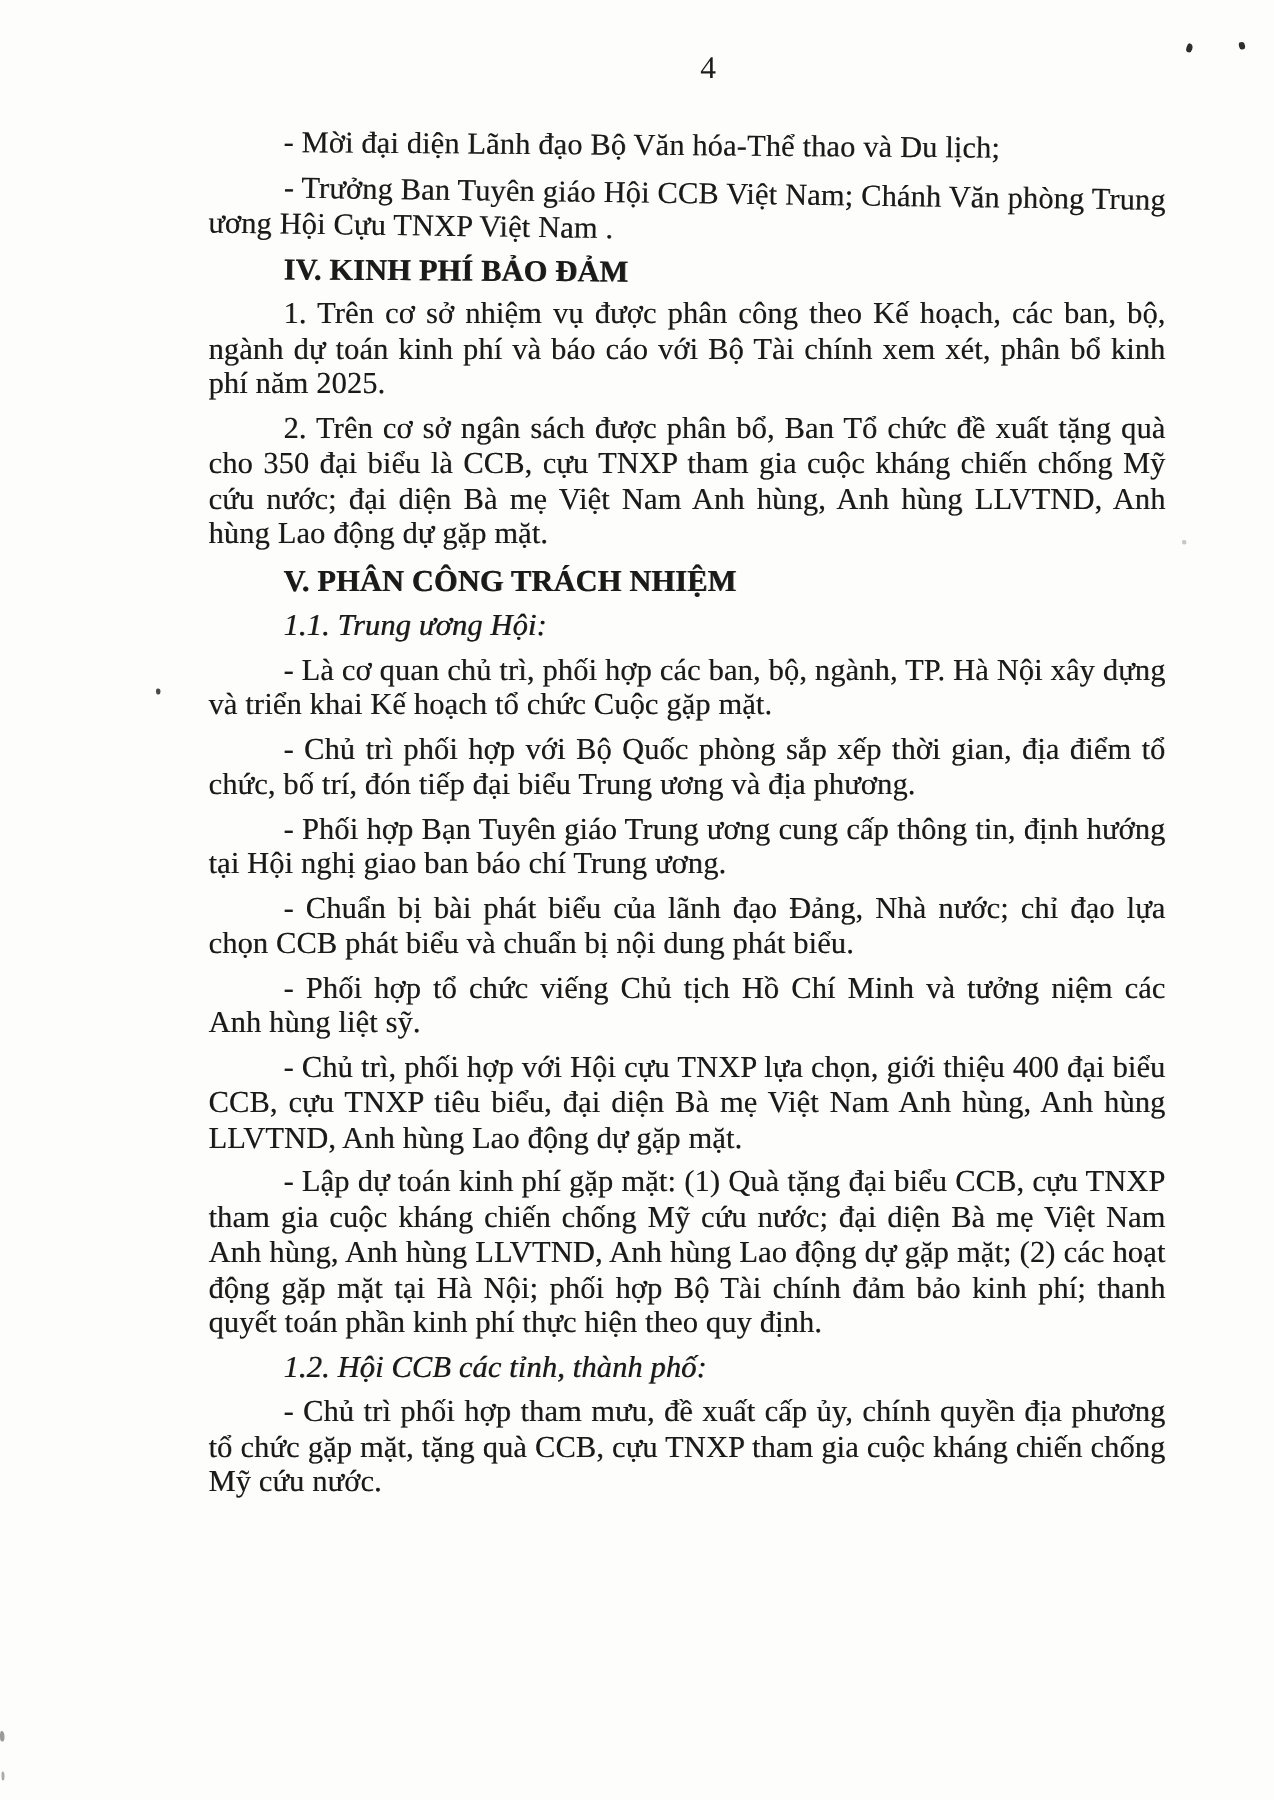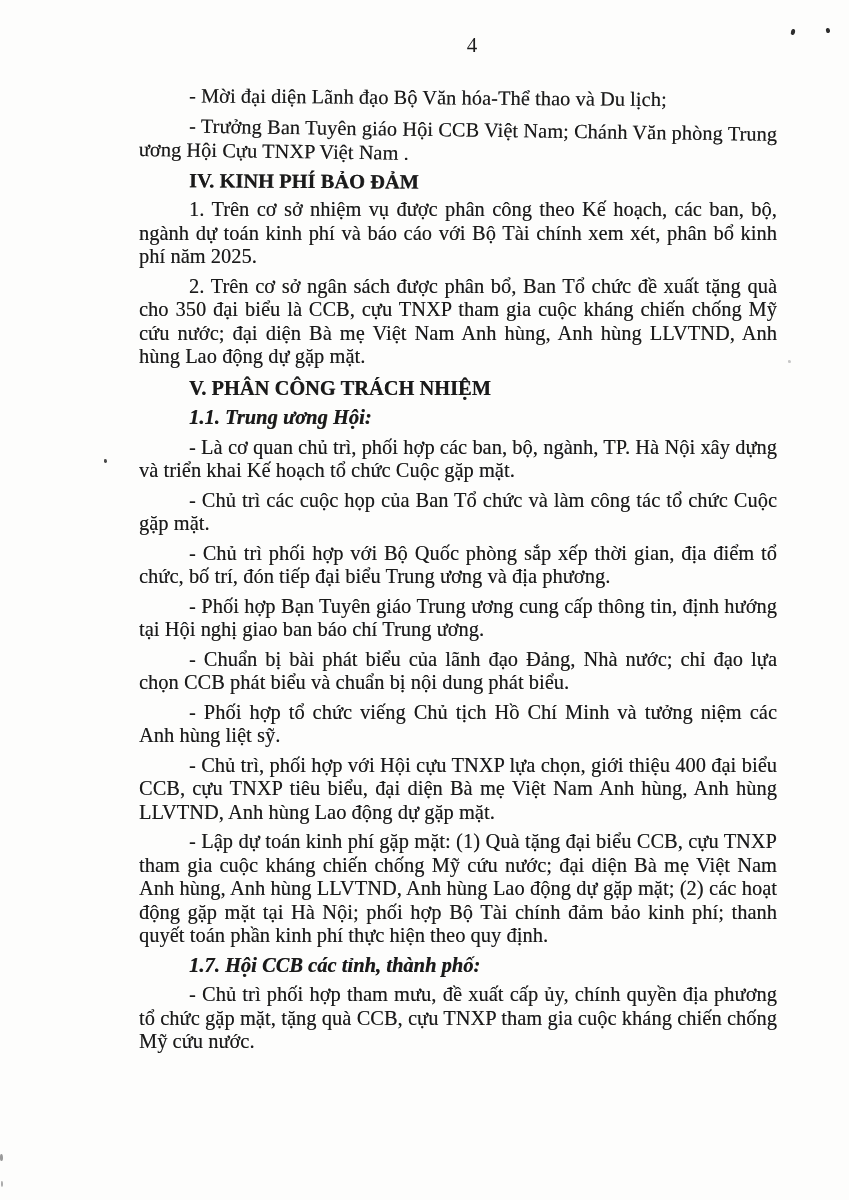--- a/index.html
+++ b/index.html
@@ -47,21 +47,21 @@
     text-shadow: 0.25px 0 0 rgba(20,20,20,0.55);
     letter-spacing: 0.1px;
   }
   p.doc + p.doc { margin-top: 6px; }
   p.heading {
     font-weight: bold;
     text-shadow: 0.4px 0 0 rgba(10,10,10,0.7);
   }
   p.heading-top { margin-top: 8px !important; }
   p.subheading {
-    font-weight: bold;
+    font-weight: normal;
     font-style: italic;
     text-shadow: 0.4px 0 0 rgba(10,10,10,0.7);
   }
   
   .tilt-a { transform: rotate(0.45deg); transform-origin: 0 50%; }
   .tilt-b { transform: rotate(0.8deg);  transform-origin: 0 50%; }
   .tilt-c { transform: rotate(0.35deg); transform-origin: 0 50%; }
   
   .speck {
     position: absolute;
@@ -91,24 +91,23 @@
 
   <div class="content">
     <p class="doc tilt-a">- Mời đại diện Lãnh đạo Bộ Văn hóa-Thể thao và Du lịch;</p>
     <p class="doc tilt-b">- Trưởng Ban Tuyên giáo Hội CCB Việt Nam; Chánh Văn phòng Trung ương Hội Cựu TNXP Việt Nam .</p>
     <p class="doc heading tilt-c heading-top">IV. KINH PHÍ BẢO ĐẢM</p>
     <p class="doc">1. Trên cơ sở nhiệm vụ được phân công theo Kế hoạch, các ban, bộ, ngành dự toán kinh phí và báo cáo với Bộ Tài chính xem xét, phân bổ kinh phí năm 2025.</p>
     <p class="doc">2. Trên cơ sở ngân sách được phân bổ, Ban Tổ chức đề xuất tặng quà cho 350 đại biểu là CCB, cựu TNXP tham gia cuộc kháng chiến chống Mỹ cứu nước; đại diện Bà mẹ Việt Nam Anh hùng, Anh hùng LLVTND, Anh hùng Lao động dự gặp mặt.</p>
     <p class="doc heading heading-top">V. PHÂN CÔNG TRÁCH NHIỆM</p>
     <p class="doc subheading">1.1. Trung ương Hội:</p>
     <p class="doc">- Là cơ quan chủ trì, phối hợp các ban, bộ, ngành, TP. Hà Nội xây dựng và triển khai Kế hoạch tổ chức Cuộc gặp mặt.</p>
-    <p class="doc">- Chủ trì các cuộc họp của Ban Tổ chức và làm công tác tổ chức Cuộc gặp mặt.</p>
     <p class="doc">- Chủ trì phối hợp với Bộ Quốc phòng sắp xếp thời gian, địa điểm tổ chức, bố trí, đón tiếp đại biểu Trung ương và địa phương.</p>
     <p class="doc">- Phối hợp Bạn Tuyên giáo Trung ương cung cấp thông tin, định hướng tại Hội nghị giao ban báo chí Trung ương.</p>
     <p class="doc">- Chuẩn bị bài phát biểu của lãnh đạo Đảng, Nhà nước; chỉ đạo lựa chọn CCB phát biểu và chuẩn bị nội dung phát biểu.</p>
     <p class="doc">- Phối hợp tổ chức viếng Chủ tịch Hồ Chí Minh và tưởng niệm các Anh hùng liệt sỹ.</p>
     <p class="doc">- Chủ trì, phối hợp với Hội cựu TNXP lựa chọn, giới thiệu 400 đại biểu CCB, cựu TNXP tiêu biểu, đại diện Bà mẹ Việt Nam Anh hùng, Anh hùng LLVTND, Anh hùng Lao động dự gặp mặt.</p>
     <p class="doc">- Lập dự toán kinh phí gặp mặt: (1) Quà tặng đại biểu CCB, cựu TNXP tham gia cuộc kháng chiến chống Mỹ cứu nước; đại diện Bà mẹ Việt Nam Anh hùng, Anh hùng LLVTND, Anh hùng Lao động dự gặp mặt; (2) các hoạt động gặp mặt tại Hà Nội; phối hợp Bộ Tài chính đảm bảo kinh phí; thanh quyết toán phần kinh phí thực hiện theo quy định.</p>
-    <p class="doc subheading">1.7. Hội CCB các tỉnh, thành phố:</p>
+    <p class="doc subheading">1.2. Hội CCB các tỉnh, thành phố:</p>
     <p class="doc">- Chủ trì phối hợp tham mưu, đề xuất cấp ủy, chính quyền địa phương tổ chức gặp mặt, tặng quà CCB, cựu TNXP tham gia cuộc kháng chiến chống Mỹ cứu nước.</p>
   </div>
 
 </div>
 
 </body></html>

